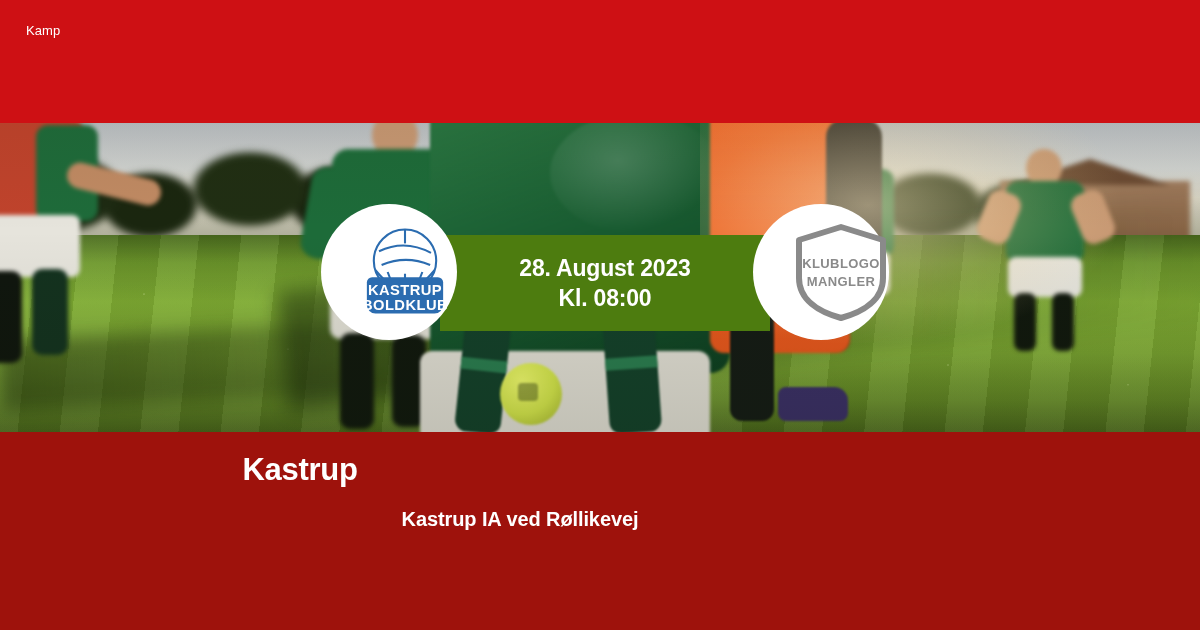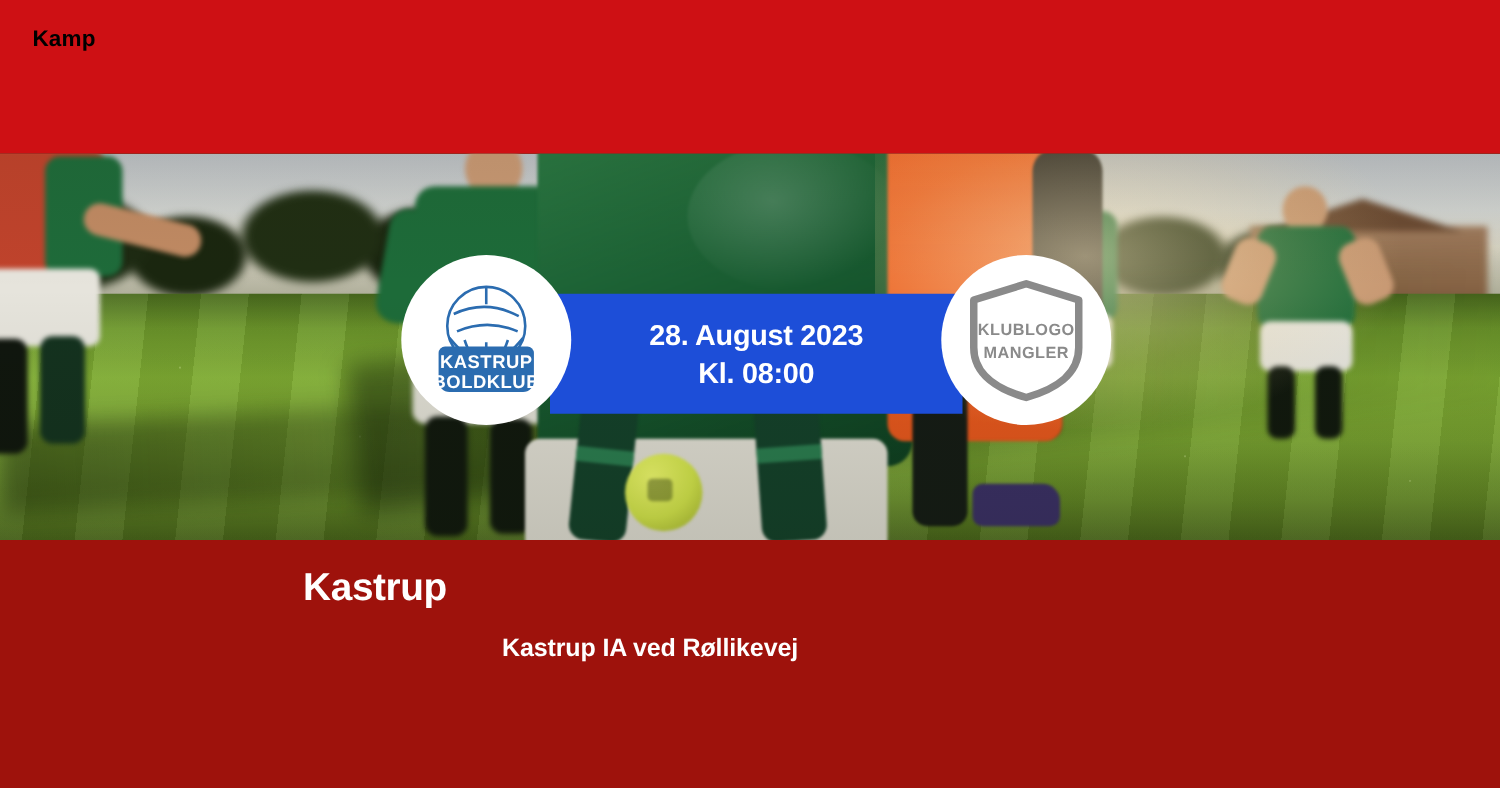--- a/index.html
+++ b/index.html
@@ -24,23 +24,23 @@
   .header {
     position: absolute;
     left: 0; top: 0;
     width: 1200px;
     height: 123px;
     background: #ce1014;
     box-sizing: border-box;
     padding: 20px 0 0 26px;
   }
   .header-eyebrow {
-    font-size: 18px;
-    font-weight: bold;
-    color: #000000;
+    font-size: 13px;
+    font-weight: normal;
+    color: #ffffff;
     letter-spacing: 0.1px;
     line-height: 22px;
   }
   .header-title {
     margin-top: 8px;
     font-size: 31px;
     font-weight: bold;
     color: #ffffff;
     letter-spacing: -0.2px;
     line-height: 38px;
@@ -228,21 +228,21 @@
     position: absolute; left:0; top:0; width:1200px; height:309px;
     background: linear-gradient(180deg, rgba(40,30,10,0.06), rgba(20,30,5,0.0) 35%, rgba(10,20,2,0.12));
     pointer-events: none;
   }
 
   
   .date-banner {
     position: absolute;
     left: 440px; top: 235px;
     width: 330px; height: 96px;
-    background: #1d4ed8;
+    background: #4d7c0f;
     display: flex;
     flex-direction: column;
     align-items: center;
     justify-content: center;
   }
   .date-line {
     color: #ffffff;
     font-size: 23px;
     font-weight: bold;
     line-height: 30px;
@@ -252,21 +252,21 @@
 
   
   .badge-circle {
     position: absolute;
     top: 204px;
     width: 136px; height: 136px;
     border-radius: 50%;
     background: #ffffff;
     display: flex;
     align-items: center;
-    justify-content: center;
+    justify-content: flex-end;
   }
   .badge-home { left: 321px; }
   .badge-away { left: 753px; }
 
   .kb-logo { width: 104px; height: 104px; display:block; }
   .placeholder-logo { width: 96px; height: 100px; display:block; }
 
   
   .bottom {
     position: absolute;

